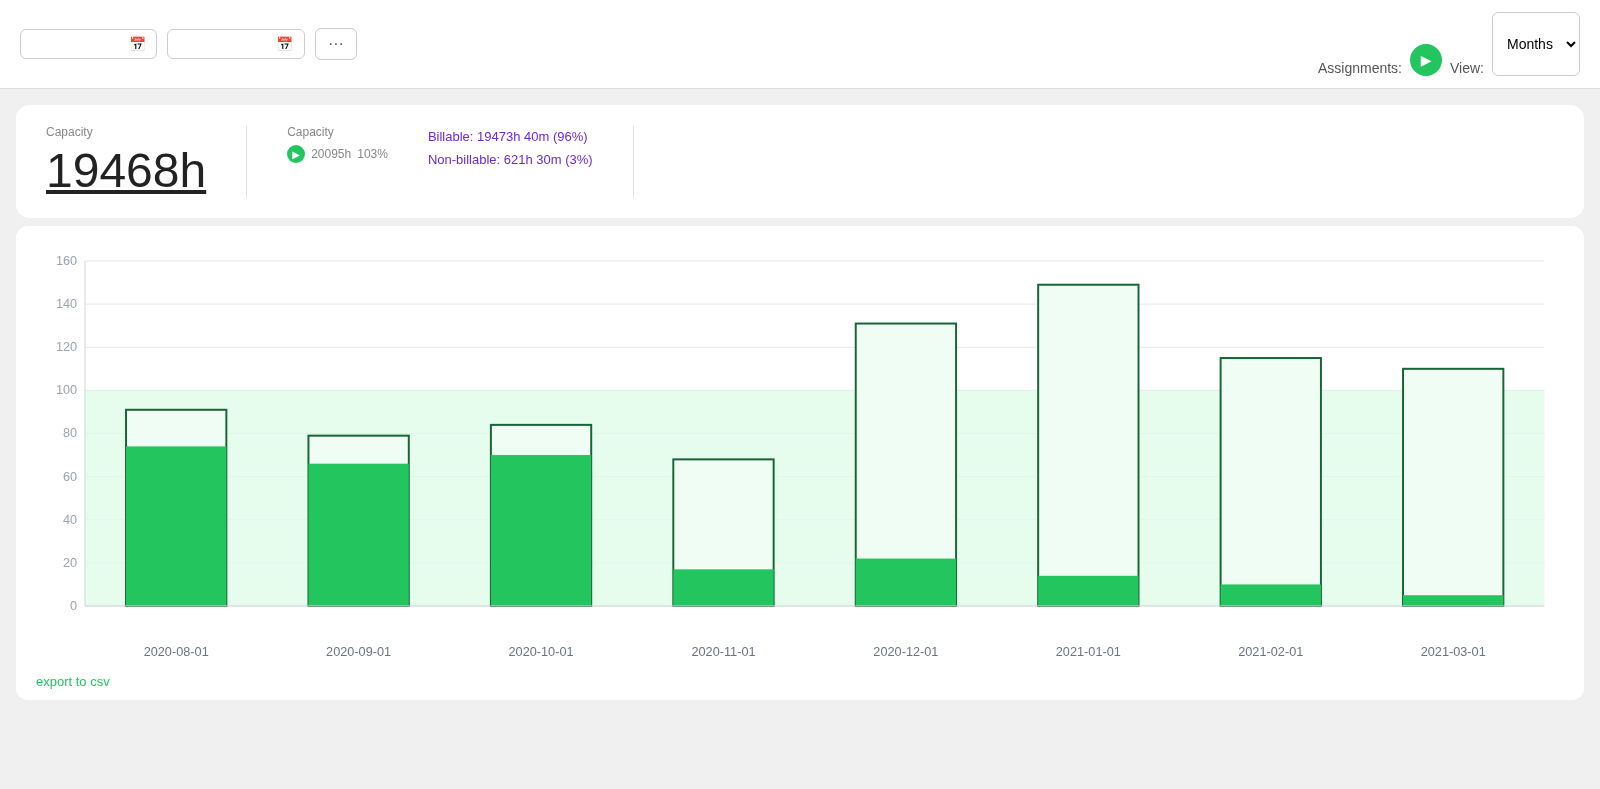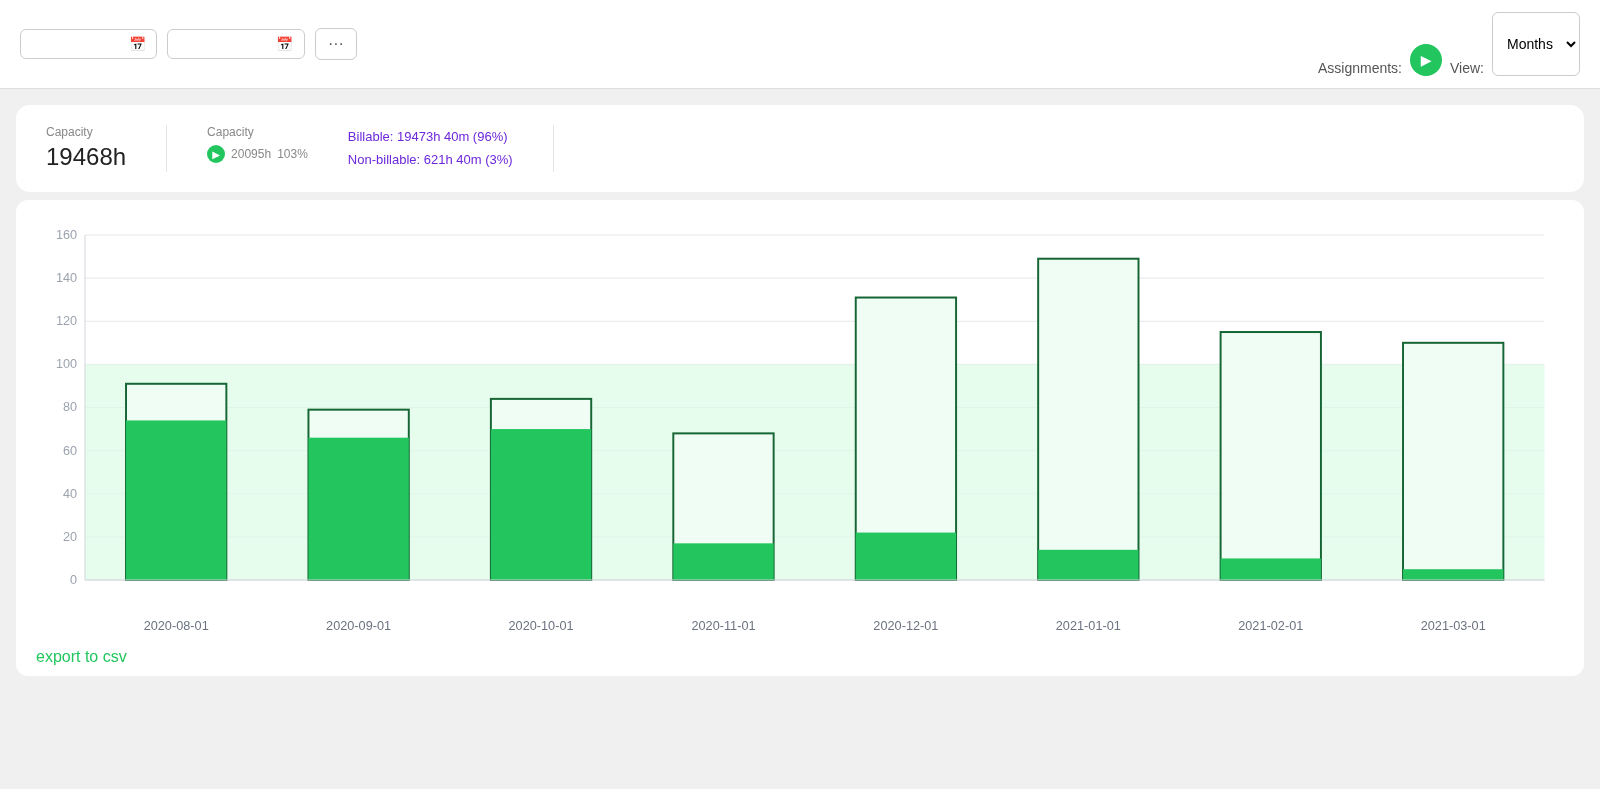--- a/index.html
+++ b/index.html
@@ -85,21 +85,21 @@
       border-radius: 14px;
       margin: 16px 16px 8px;
       padding: 20px 30px;
       display: flex;
       align-items: flex-start;
       gap: 40px;
     }
 
     .stat-block { display: flex; flex-direction: column; gap: 4px; }
     .stat-label { font-size: 12px; color: #888; }
-    .stat-value { font-size: 24px; font-weight: 300; color: #222; }
+    .stat-value { font-size: 48px; font-weight: 300; color: #222; text-decoration: underline; }
     .stat-percent { color: #22c55e; font-size: 28px; font-weight: 300; margin-left: 8px; }
 
     .stat-sub {
       display: flex;
       align-items: center;
       gap: 6px;
       font-size: 12px;
       color: #888;
       margin-top: 2px;
     }
@@ -136,21 +136,21 @@
       width: 100%;
     }
 
     .chart-svg {
       width: 100%;
       height: 100%;
     }
 
     .export-link {
       color: #22c55e;
-      font-size: 16px;
+      font-size: 13px;
       text-decoration: none;
       cursor: pointer;
       display: inline-block;
       margin-top: 8px;
     }
 
     .view-label {
       font-size: 14px;
       color: #555;
     }
@@ -200,21 +200,21 @@
     <span class="stat-label">Capacity</span>
     <div class="stat-sub">
       <span class="stat-sub-icon">▶</span>
       <span>20095h</span>
       <span>103%</span>
     </div>
   </div>
 
   <div class="billable-block">
     <div>Billable: 19473h 40m (96%)</div>
-    <div>Non-billable: 621h 40m (3%)</div>
+    <div>Non-billable: 621h 30m (3%)</div>
   </div>
 
   <div class="divider-v"></div>
 
 
 </div>
 
 <div class="chart-card">
   <div class="chart-area">
     <svg class="chart-svg" id="chart-svg" viewBox="0 0 1560 420" preserveAspectRatio="none">

